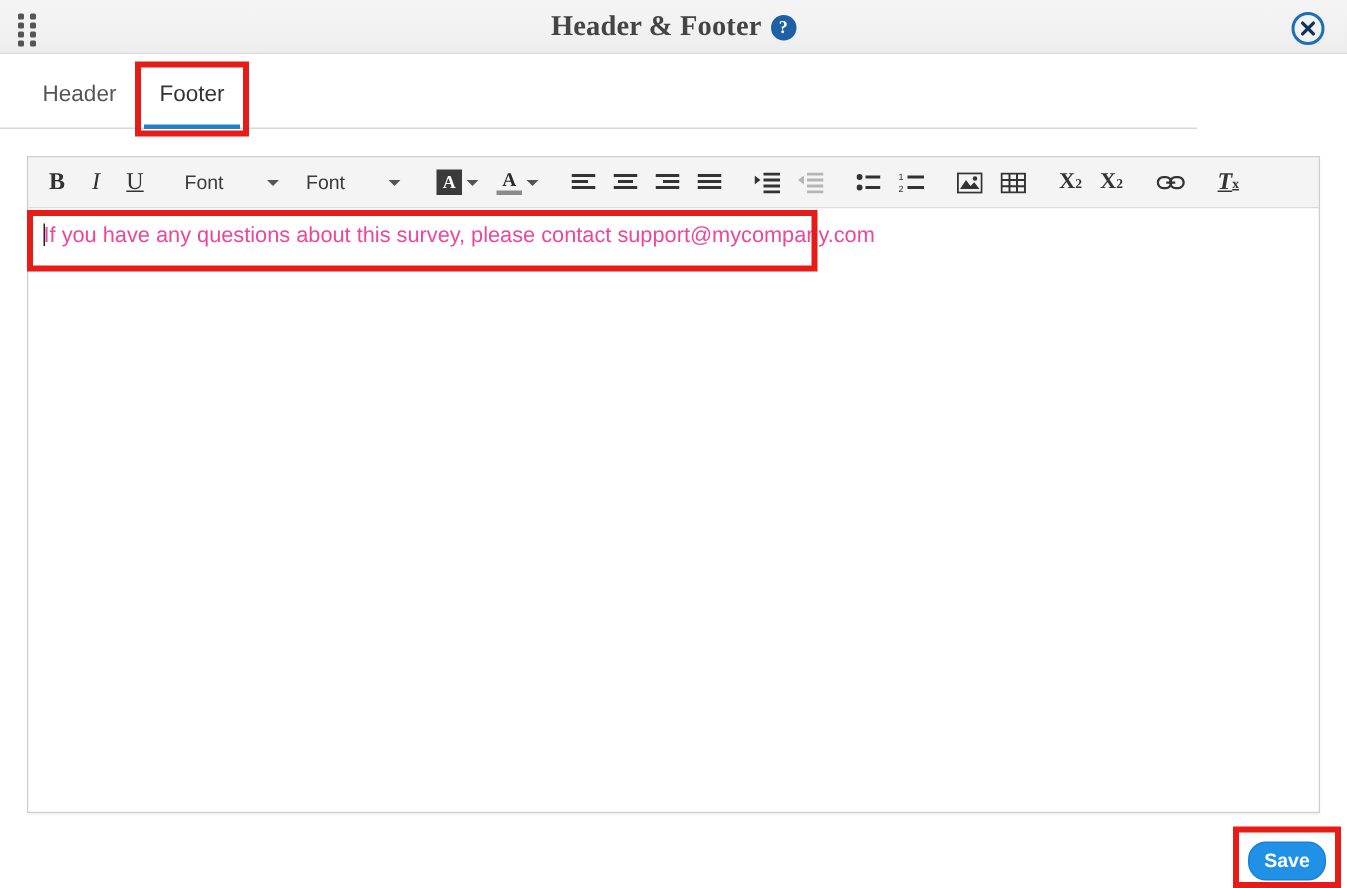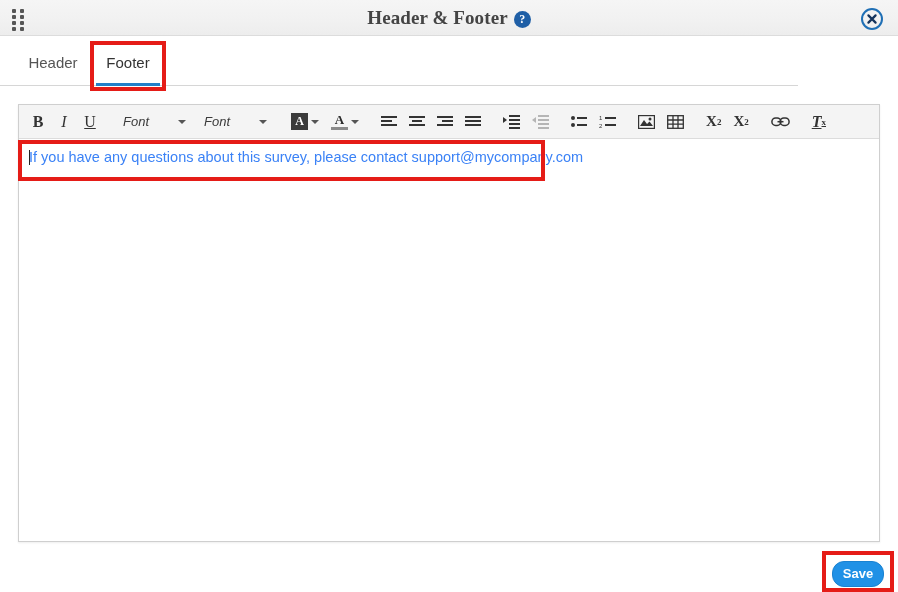--- a/index.html
+++ b/index.html
@@ -151,21 +151,21 @@
     cursor: pointer;
     user-select: none;
     box-sizing: border-box;
   }
   .tb.disabled { opacity: 0.32; cursor: default; }
   .tb.label-btn {
     padding: 0 6px 0 8px;
     font-size: 13px;
     color: #3a3a3a;
   }
-  .tb.label-btn .cap { margin-right: 26px; font-style: italic; }
+  .tb.label-btn .cap { margin-right: 26px; }
   .tb-b { font-weight: bold; font-family: "Liberation Serif", serif; font-size: 16px; }
   .tb-i { font-style: italic; font-family: "Liberation Serif", serif; font-size: 16px; }
   .tb-u { text-decoration: underline; font-family: "Liberation Serif", serif; font-size: 16px; }
   .caret {
     display: inline-block;
     width: 0; height: 0;
     border-left: 4px solid transparent;
     border-right: 4px solid transparent;
     border-top: 4px solid #555555;
     margin-left: 3px;
@@ -199,21 +199,21 @@
   .tx-icon { font-family: "Liberation Serif", serif; font-size: 16px; font-style: italic; font-weight: bold; text-decoration: underline; }
   .tx-icon sub { font-size: 9px; font-style: normal; text-decoration: none; }
 
   .content-area {
     position: relative;
     height: 402px;
     background: #ffffff;
     padding: 9px 10px;
     box-sizing: border-box;
     font-size: 14.5px;
-    color: #3b82f6;
+    color: #ec4899;
     line-height: 1.35;
     overflow: hidden;
   }
   .caret-bar {
     display: inline-block;
     width: 1px;
     height: 15px;
     background: #222;
     vertical-align: -3px;
     margin-right: -1px;

